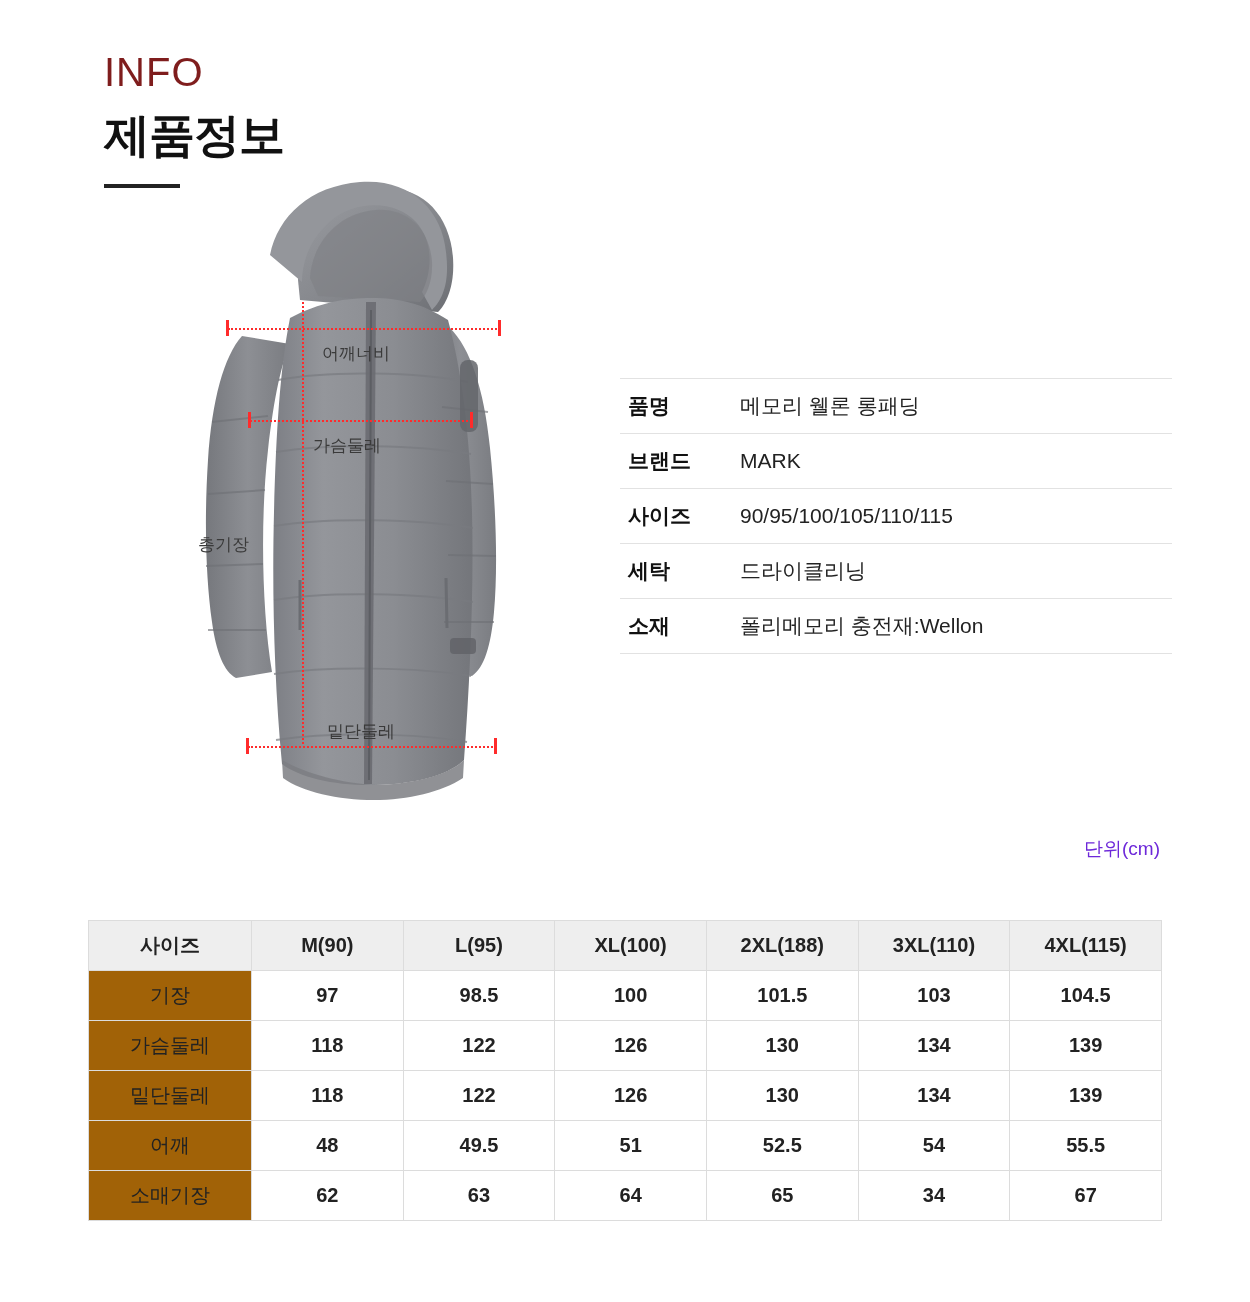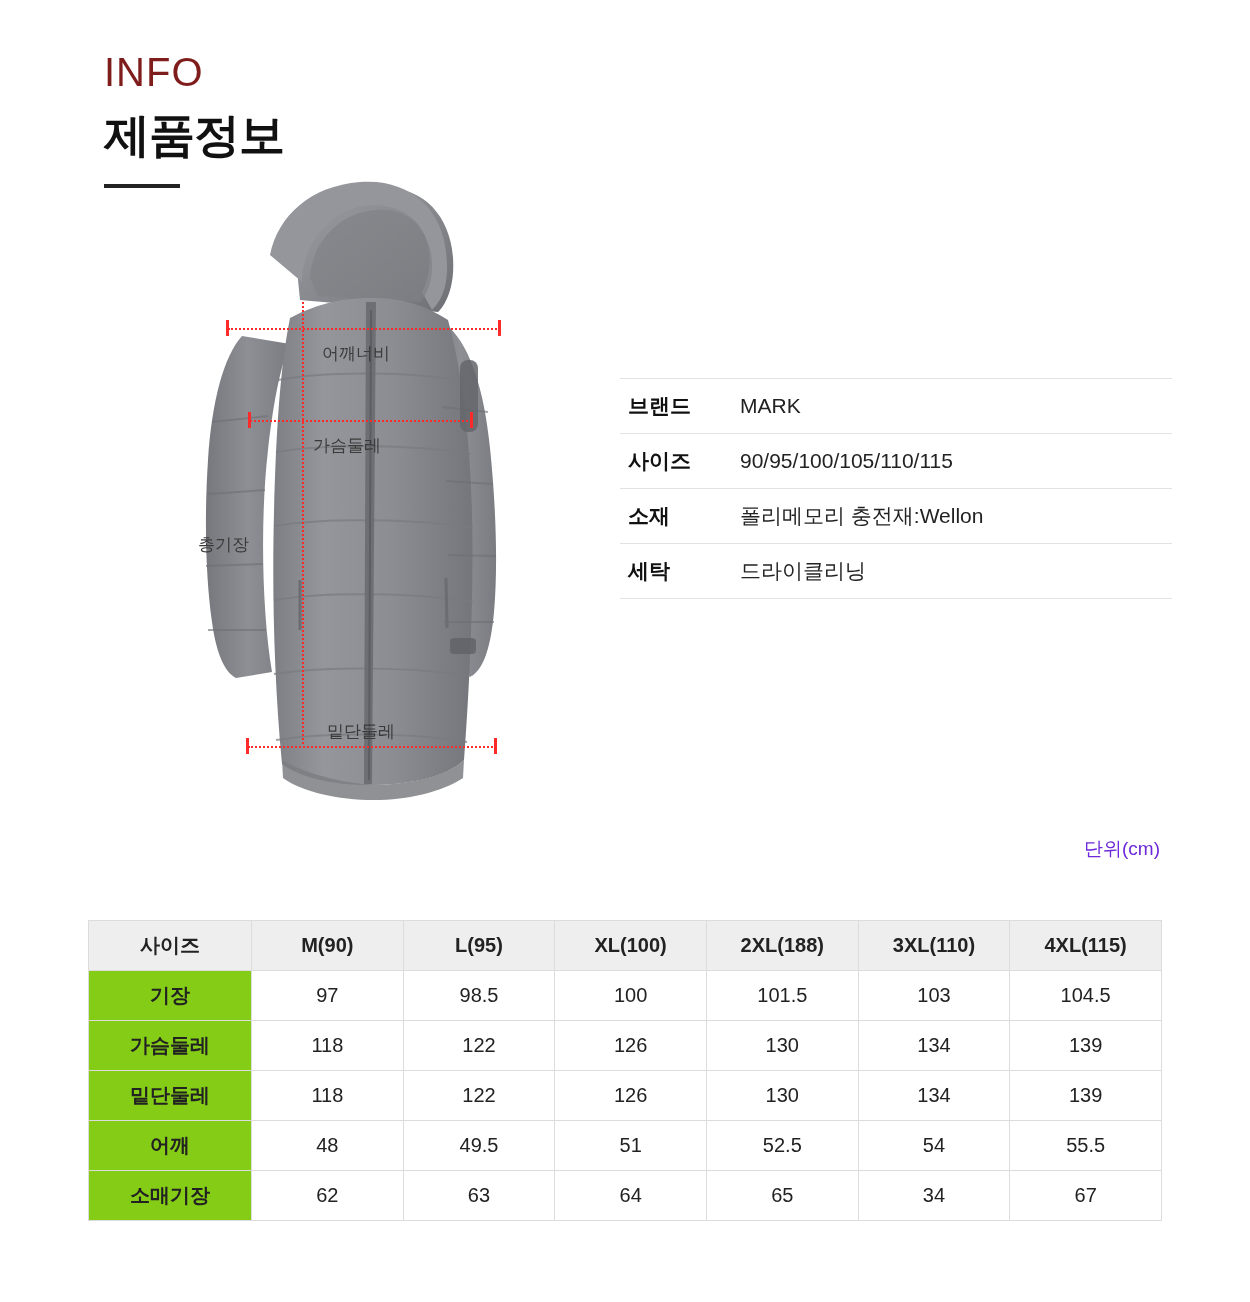--- a/index.html
+++ b/index.html
@@ -133,30 +133,30 @@
     width: 100%;
     table-layout: fixed;
   }
   table.size-table th,
   table.size-table td {
     border: 1px solid #dcdcdc;
     height: 47px;
     text-align: center;
     font-size: 20px;
     color: #222;
-    font-weight: 400;
+    font-weight: 700;
   }
   table.size-table thead th {
     background: #eeeeee;
     font-weight: 700;
     font-size: 20px;
   }
   table.size-table tbody th {
-    background: #84cc16;
-    font-weight: 700;
+    background: #a16207;
+    font-weight: 400;
     font-size: 20px;
   }
   table.size-table col.first {
     width: 163px;
   }
 </style>
 </head>
 <body>
 
 <div class="header">
@@ -252,34 +252,38 @@
 
   <div class="dim-line" style="left:98px; top:586px; width:248px;"></div>
   <div class="tick" style="left:96px; top:578px; width:3px; height:16px;"></div>
   <div class="tick" style="left:344px; top:578px; width:3px; height:16px;"></div>
   <div class="meas-label" style="left:177px; top:560px;">밑단둘레</div>
 </div>
 
 <table class="info-table">
   <tbody>
     <tr>
+      <th>품명</th>
+      <td>메모리 웰론 롱패딩</td>
+    </tr>
+    <tr>
       <th>브랜드</th>
       <td>MARK</td>
     </tr>
     <tr>
       <th>사이즈</th>
       <td>90/95/100/105/110/115</td>
     </tr>
     <tr>
+      <th>세탁</th>
+      <td>드라이클리닝</td>
+    </tr>
+    <tr>
       <th>소재</th>
       <td>폴리메모리 충전재:Wellon</td>
-    </tr>
-    <tr>
-      <th>세탁</th>
-      <td>드라이클리닝</td>
     </tr>
   </tbody>
 </table>
 
 <div class="unit-note">단위(cm)</div>
 
 <div class="size-table-wrap">
   <table class="size-table">
     <colgroup>
       <col class="first">

